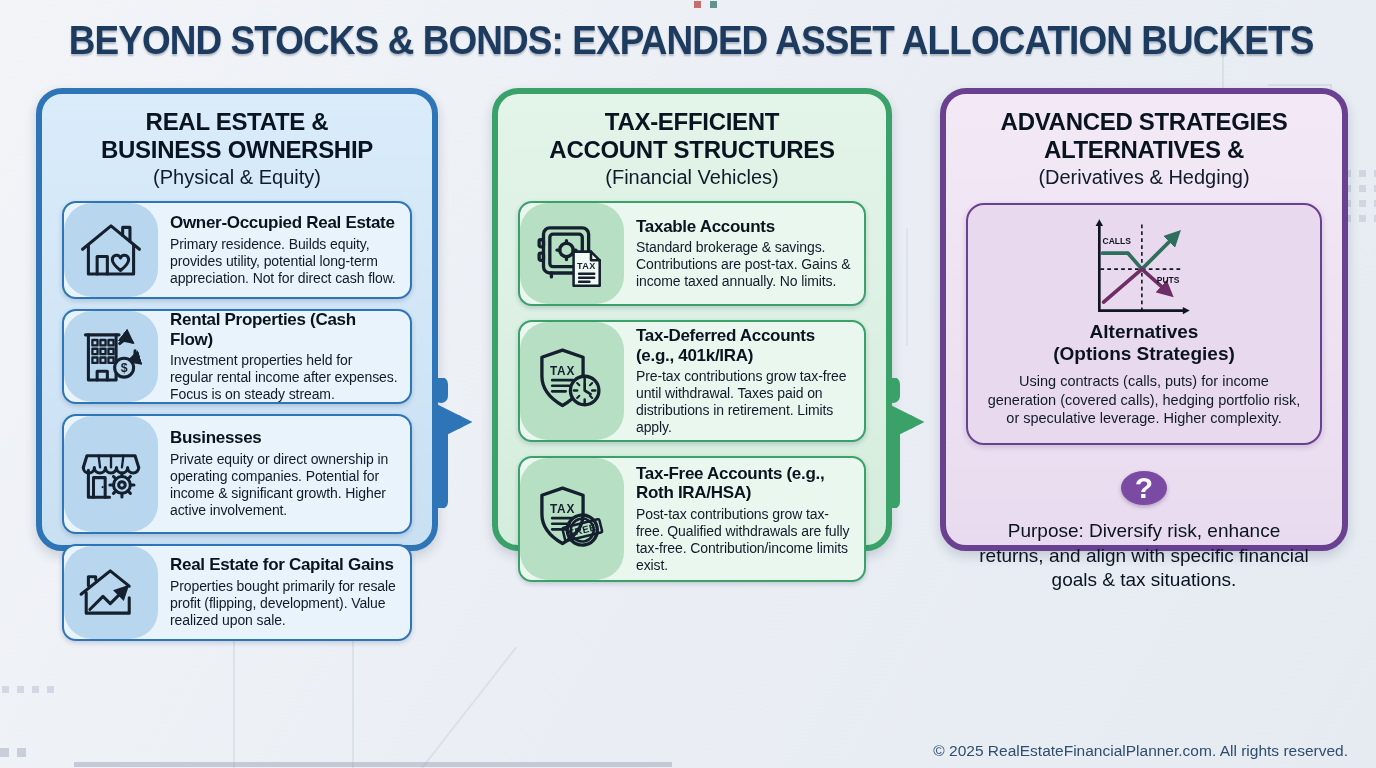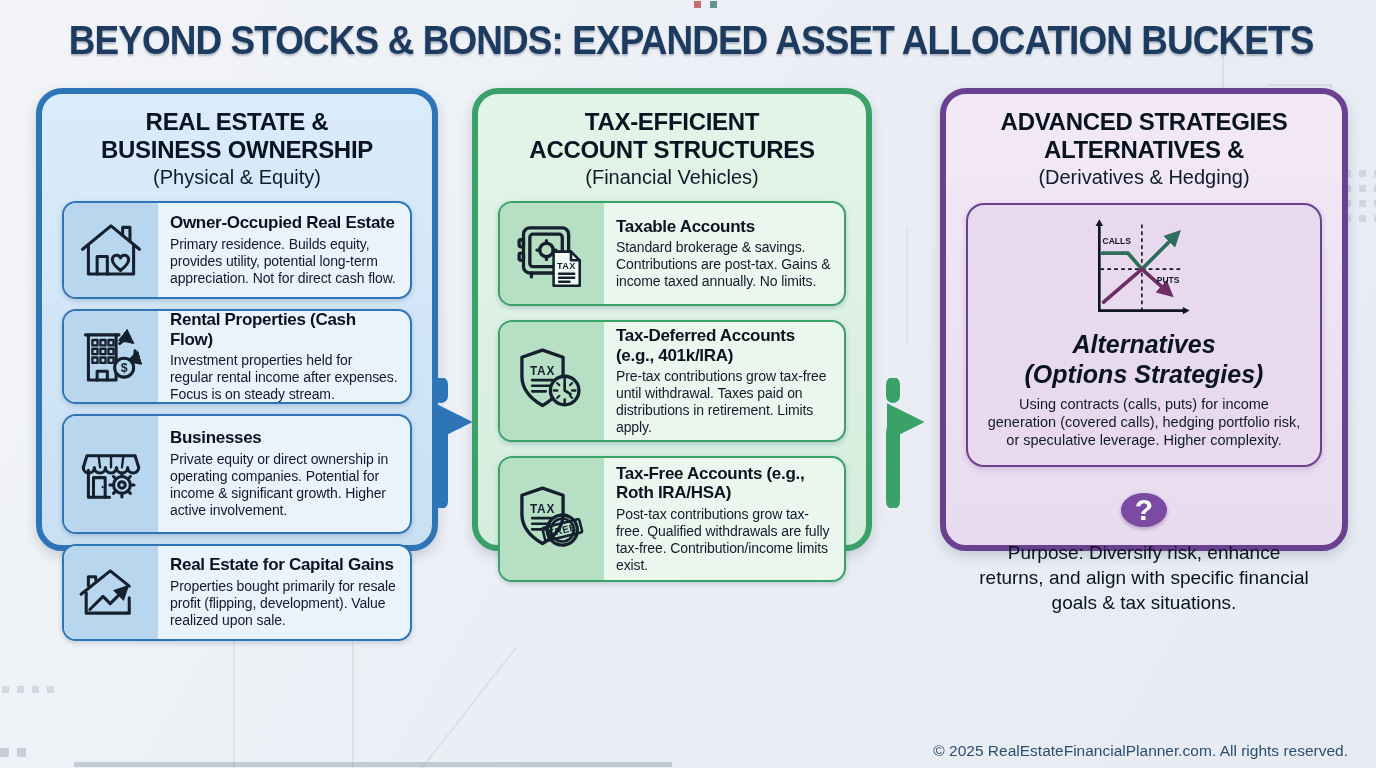--- a/index.html
+++ b/index.html
@@ -22,57 +22,57 @@
   
   .title { position:absolute; left:0; right:0; top:17px; text-align:center;
            font-size:41px; font-weight:bold; color:#1d3a5f; letter-spacing:-1px;
            transform:scaleX(.9); text-shadow:0 2px 2px rgba(20,40,70,.28); white-space:nowrap; }
 
   
   .col { position:absolute; top:88px; height:463px; border-radius:26px; border:6px solid;
          padding:14px 20px 12px; display:flex; flex-direction:column;
          box-shadow:0 5px 12px rgba(25,45,75,.18); }
   .col-blue   { left:36px;  width:402px; border-color:#2e75b8; background:linear-gradient(180deg,#daecfa,#c9e0f3); }
-  .col-green  { left:472px; width:400px; border-color:#3aa169; background:linear-gradient(180deg,#e3f4e9,#d5eddd); }
+  .col-green  { left:492px; width:400px; border-color:#3aa169; background:linear-gradient(180deg,#e3f4e9,#d5eddd); }
   .col-purple { left:940px; width:408px; border-color:#6a4190; background:linear-gradient(180deg,#f3e9f6,#e9dbef); }
 
   .col-head { text-align:center; }
   .col-title { font-size:24px; font-weight:bold; line-height:1.16; letter-spacing:-.3px; color:#0a1420; }
   .col-title span { display:block; }
   .col-sub { font-size:20px; margin-top:2px; color:#101b2a; }
 
   .cards { display:flex; flex-direction:column; flex:1; margin-top:12px; gap:10px; }
   .col-green .cards { gap:14px; }
 
   .card { display:flex; flex:1; border:2px solid; border-radius:14px; overflow:hidden;
           box-shadow:0 2px 5px rgba(20,50,90,.20); }
   .col-blue  .card { border-color:#2e75b8; background:#e9f3fc; }
   .col-green .card { border-color:#3aa169; background:#eaf7ef; }
   .f102{flex:1.02} .f097{flex:.97} .f100{flex:1} .f125{flex:1.25}
   .g100{flex:1} .g115{flex:1.15} .g120{flex:1.2}
 
-  .card-icon { flex:0 0 94px; display:flex; align-items:center; justify-content:center; }
+  .card-icon { flex:0 0 94px; display:flex; align-items:center; justify-content:center;border-radius:28px; }
   .col-blue  .card-icon { background:#b8d6ee; }
   .col-green .card-icon { flex-basis:104px; background:#b6dfc4; }
   .card-icon svg { width:70px; height:70px; }
   .col-green .card-icon svg { width:76px; height:76px; }
 
   .card-text { padding:8px 12px; display:flex; flex-direction:column; justify-content:center; }
   .card-text h3 { font-size:17px; font-weight:bold; line-height:1.15; letter-spacing:-.3px; margin-bottom:3px; color:#0a1420; }
   .card-text p  { font-size:14px; line-height:1.21; letter-spacing:-.1px; color:#101b2a; }
 
   .ic { stroke:#15202e; stroke-width:4.2; fill:none; stroke-linecap:round; stroke-linejoin:round; }
   .ic-thin { stroke:#15202e; stroke-width:3.2; fill:none; stroke-linecap:round; stroke-linejoin:round; }
   .ic-txt { fill:#15202e; font-family:"Liberation Sans",sans-serif; font-weight:bold; }
 
   
   .feature { margin-top:14px; border:2.5px solid #6a4190; border-radius:18px; background:#e9d9ee;
              padding:12px 16px 16px; text-align:center; box-shadow:0 2px 6px rgba(60,20,90,.18); }
   .feature .chart { width:108px; height:100px; }
-  .feature h3 { font-size:25px; font-weight:bold; line-height:1.2; margin-top:8px; color:#0a1420;font-style:italic; }
+  .feature h3 { font-size:19px; font-weight:bold; line-height:1.2; margin-top:0; color:#0a1420; }
   .feature h3 span { display:block; }
   .feature p { font-size:14.5px; line-height:1.26; margin-top:6px; max-width:330px; margin-left:auto; margin-right:auto; color:#101b2a; }
 
   .qmark { width:46px; height:46px; border-radius:50%; background:#7b4ba3; color:#fff;
            font-size:30px; font-weight:bold; display:flex; align-items:center; justify-content:center;
            margin:26px auto 14px; box-shadow:0 2px 4px rgba(60,20,90,.3); }
   .purpose { font-size:19px; line-height:1.3; text-align:center; max-width:340px; margin:0 auto; color:#0a1420; }
   .purpose b { font-weight:normal; }
 
   

